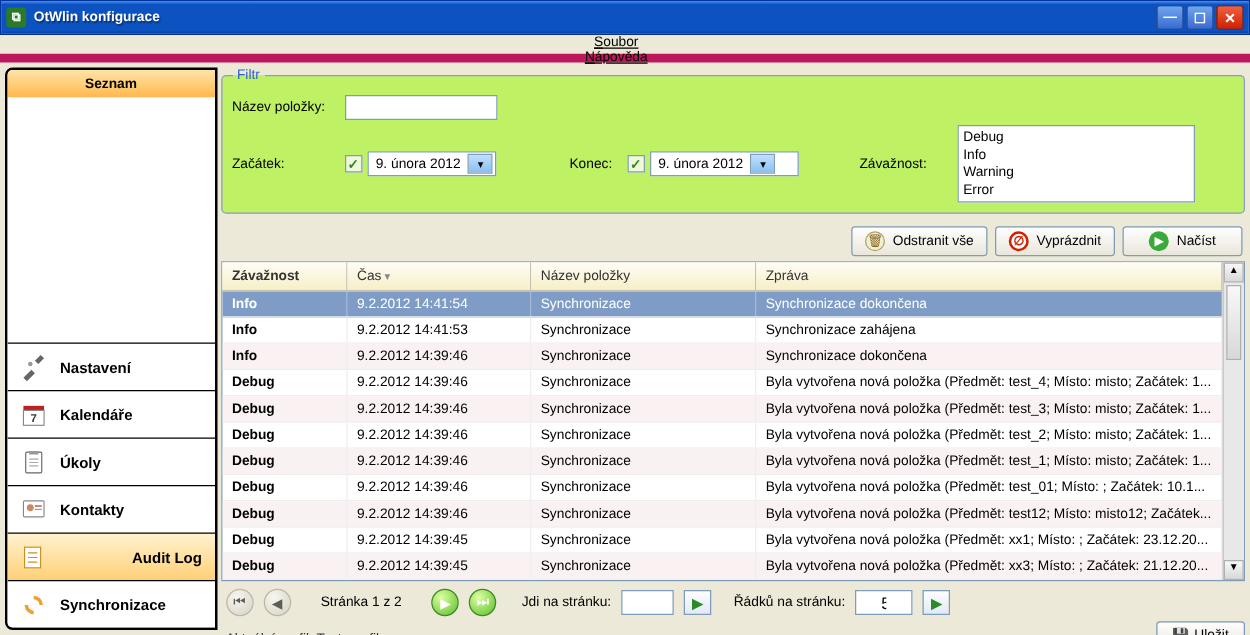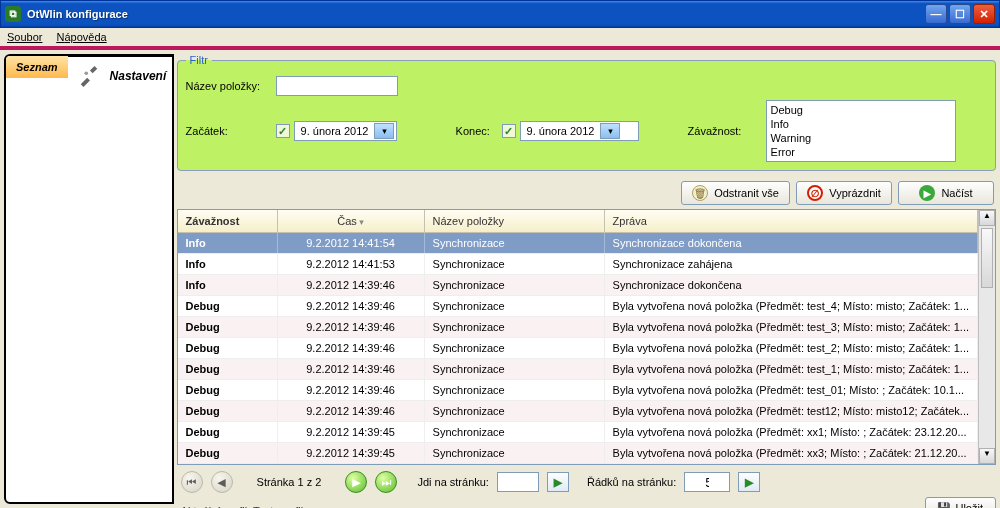--- a/index.html
+++ b/index.html
@@ -40,37 +40,37 @@
     border-radius: 3px;
     display: flex; align-items: center; justify-content: center;
     color: #fff; font-weight: bold;
   }
   .winbtn.close { background: linear-gradient(#f06040,#d02000); border-color:#902000; }
   
   .menubar {
     height: 22px;
     background: #ece9d8;
     display: flex; align-items: center;
-    padding: 0 7px;
-    border-bottom: 4px solid #be185d;
+    padding: 0 24px;
+    border-bottom: 7px solid #be185d;
+    flex-direction: column;
   }
   .menuitem { margin-right: 14px; text-decoration: underline; text-decoration-color: transparent; }
   .menuitem:first-letter { text-decoration: underline; }
   .menuitem span.hot { text-decoration: underline; }
   
   .body { display: flex; height: calc(508px - 28px - 22px); }
   .sidebar {
     width: 197px;
     border: 2px solid #000;
     border-radius: 6px 0 0 6px;
     margin: 4px 3px 4px 4px;
-    display: flex; flex-direction: row;
+    display: flex; flex-direction: column;
     background: #fff;
     overflow: hidden;
-    font-style: italic;
   }
   .sidebtn {
     display: flex; align-items: center;
     height: 38px;
     padding: 0 10px;
     border-top: 1px solid #000;
     background: #fff;
     font-size: 12px;
     font-weight: bold;
     cursor: default;
@@ -141,21 +141,21 @@
     display: flex; flex-direction: column;
     background: #fff;
   }
   .ghead { display: flex; background: linear-gradient(#fff,#f0ecdf); border-bottom: 1px solid #c5c0b0; }
   .ghead .gh {
     border-right: 1px solid #c5c0b0;
     padding: 5px 8px; font-size: 11px; color: #333;
     background: linear-gradient(#fffdf4,#f5efc8);
   }
   .c1 { width: 100px; font-weight: bold; }
-  .c2 { width: 147px; text-align: center; }
+  .c2 { width: 147px; }
   .c3 { width: 180px; }
   .c4 { flex: 1; }
   .rows { max-height: 242px; overflow: hidden; }
   .row { display: flex; border-bottom: 1px solid #eee; }
   .row .cell { padding: 4px 8px; border-right: 1px solid #eee; white-space: nowrap; overflow: hidden; text-overflow: ellipsis; }
   .row.sel { background:#7f9cc6; color:#fff; }
   .row.sel .cell { border-right-color: rgba(255,255,255,.3); }
   .row.alt { background:#faf2f2; }
   .scrollbar {
     width: 17px; background: #e8e8e8; border-left:1px solid #c0c0c0;

